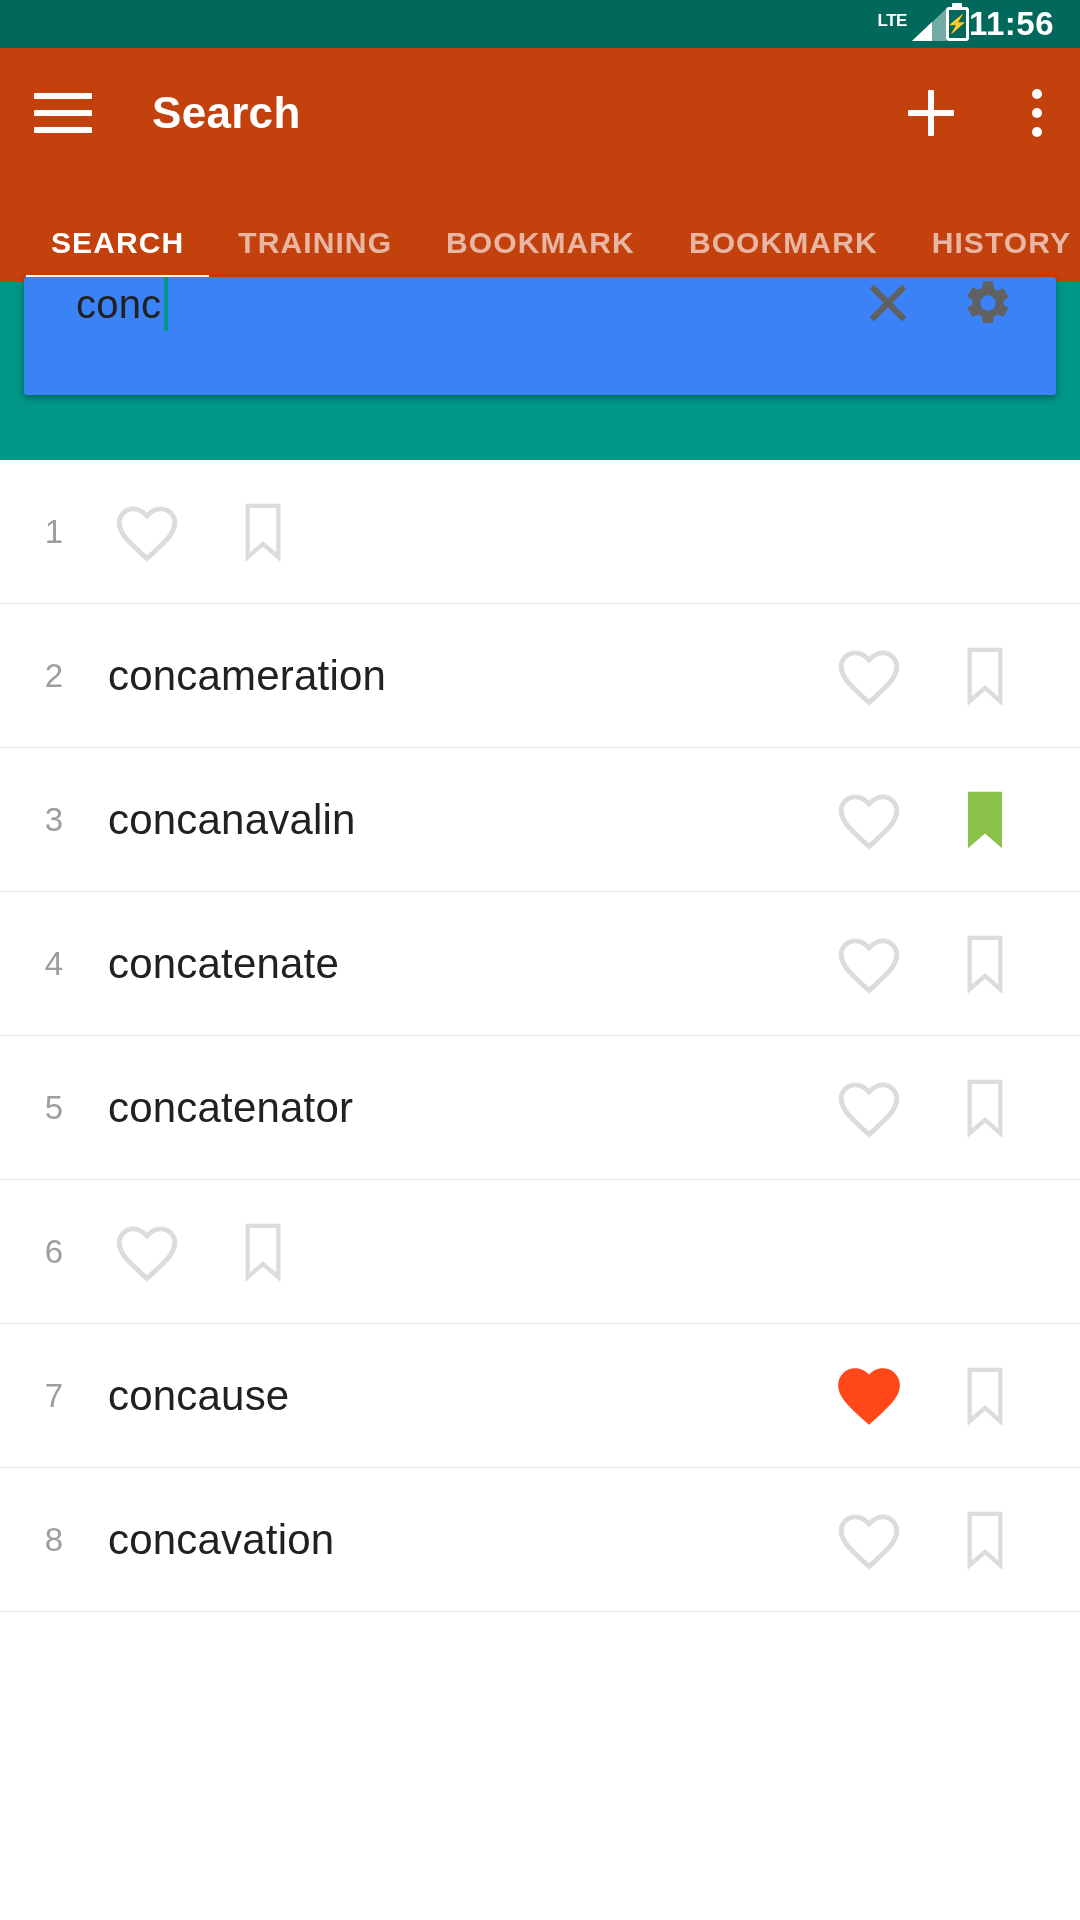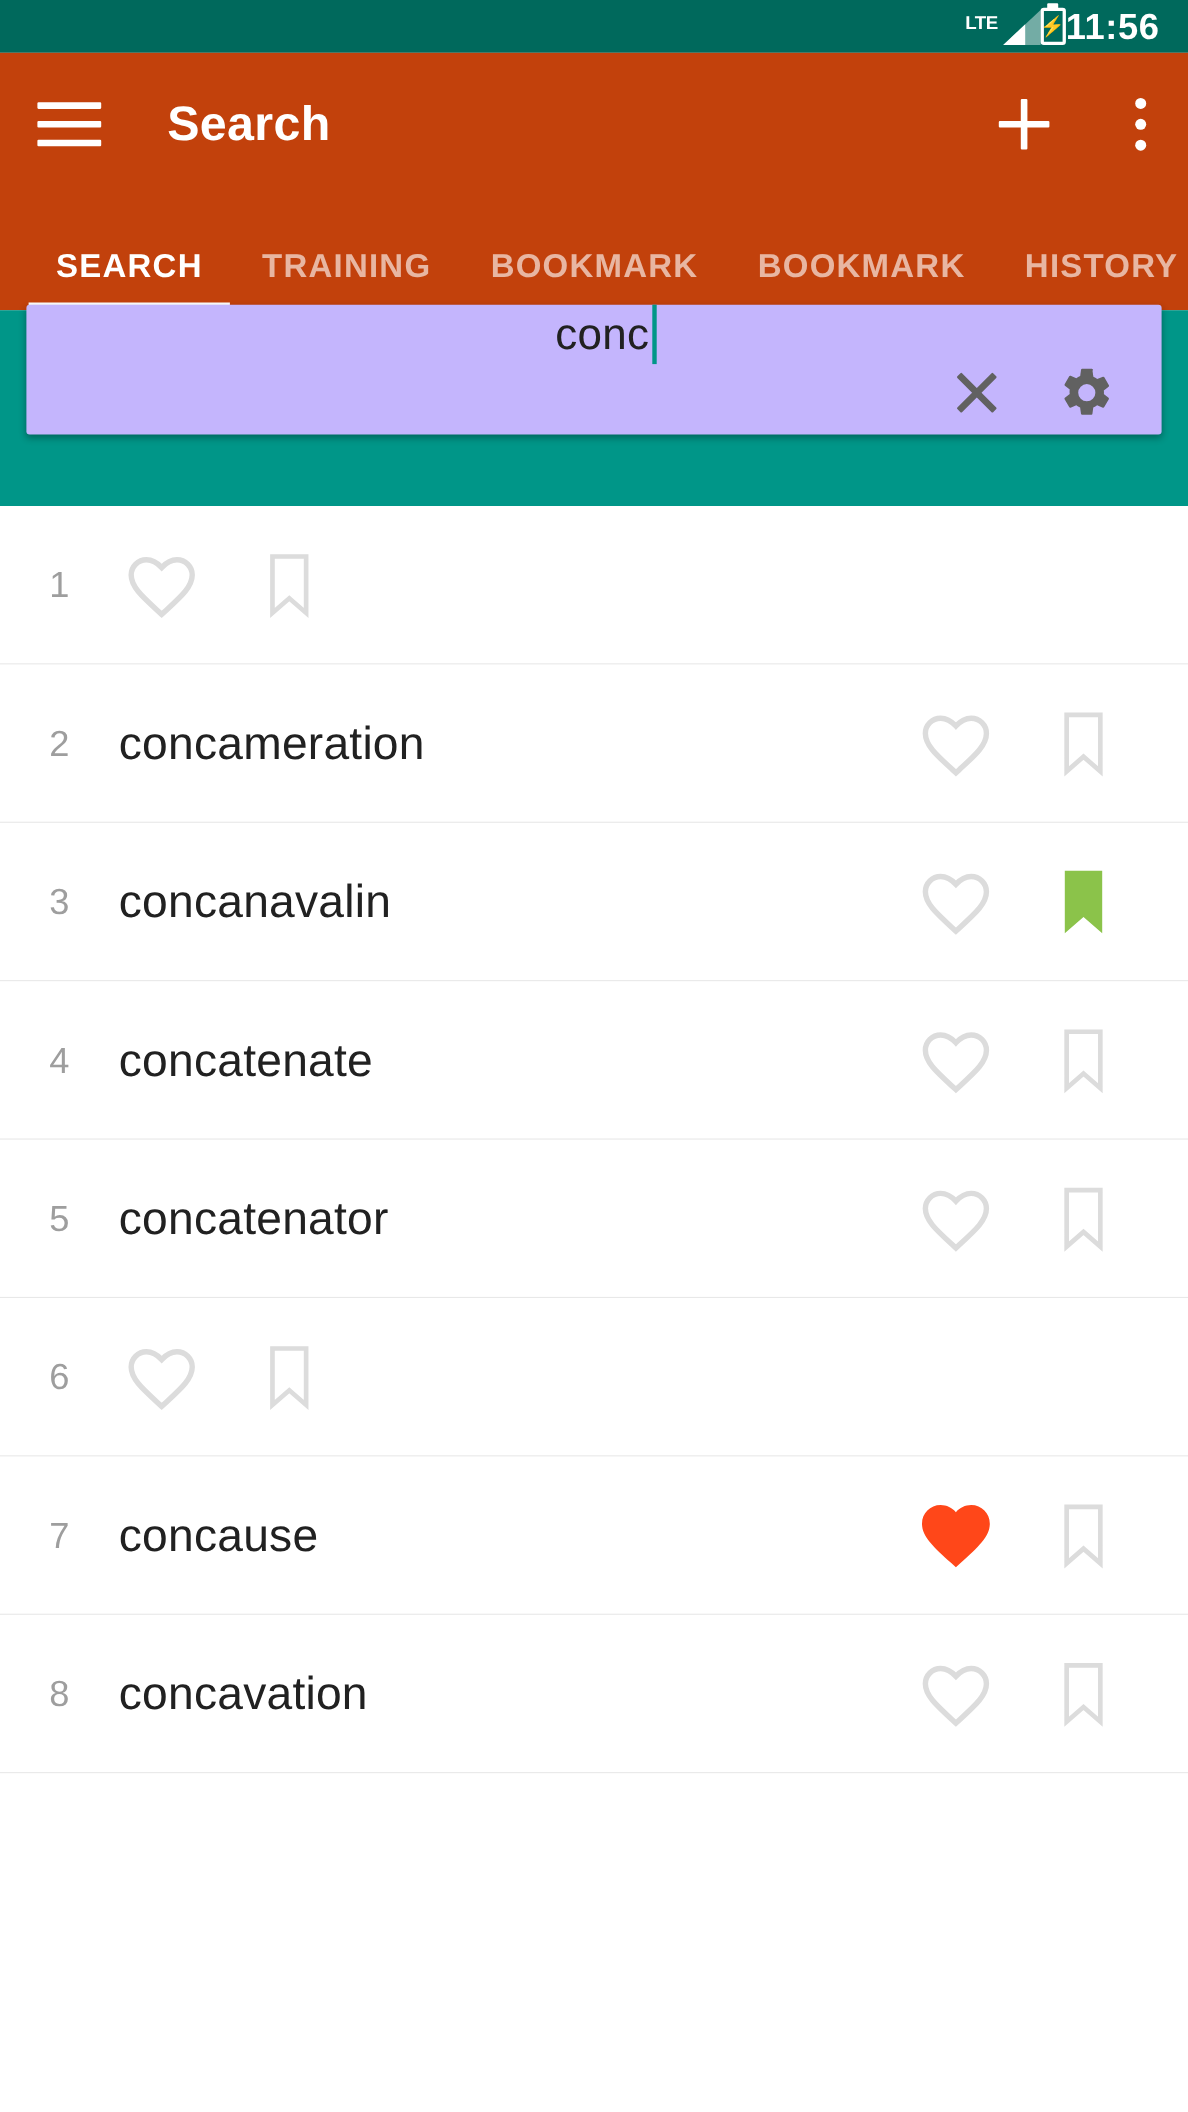--- a/index.html
+++ b/index.html
@@ -89,23 +89,23 @@
     content:""; position:absolute; left:2px; right:2px; bottom:0;
     height:7px; background:#ffffff;
   }
 
   
   #search-zone {
     background:#009688; height:178px; position:relative;
   }
   #search-card {
     position:absolute; left:24px; right:24px; top:-5px;
-    height:118px; background:#c4b5fd; border-radius:3px;
+    height:118px; background:#3b82f6; border-radius:3px;
     box-shadow:0 3px 7px rgba(0,0,0,0.32);
-    display:flex; align-items:center; padding:0 30px 0 52px;flex-direction:column;
+    display:flex; align-items:flex-start; padding:0 30px 0 52px;
   }
   .search-value {
     font-size:40px; color:#212121; letter-spacing:0.2px;
     display:flex; align-items:center;
   }
   .caret {
     display:inline-block; width:4px; height:54px;
     background:#009688; margin-left:3px;
   }
   .search-actions { margin-left:auto; display:flex; align-items:center; gap:52px; padding-right:12px; }

